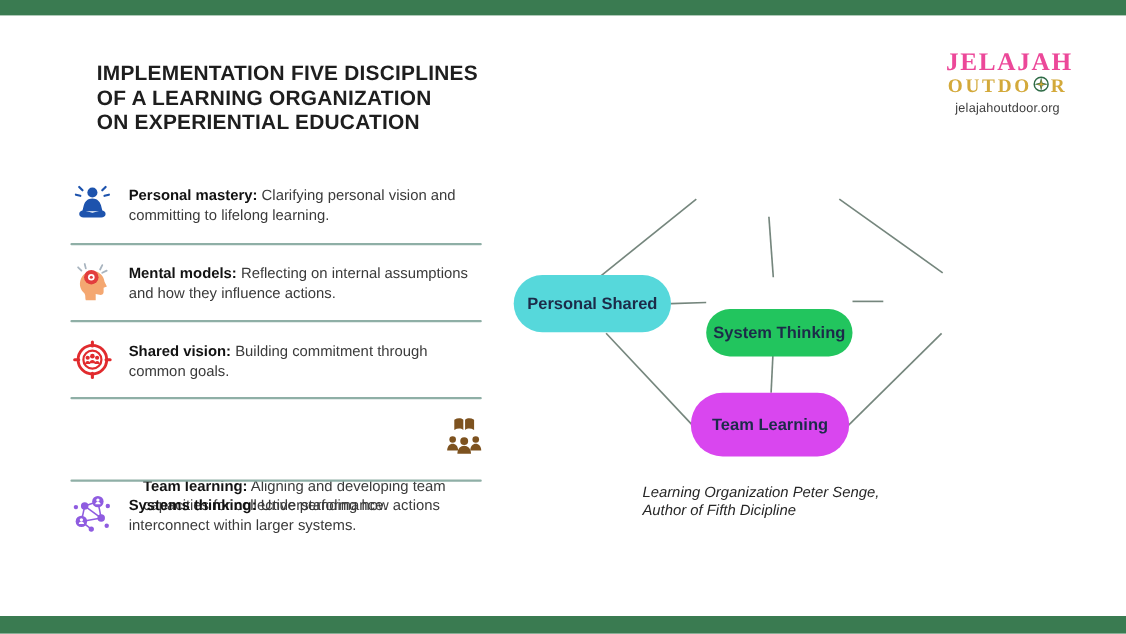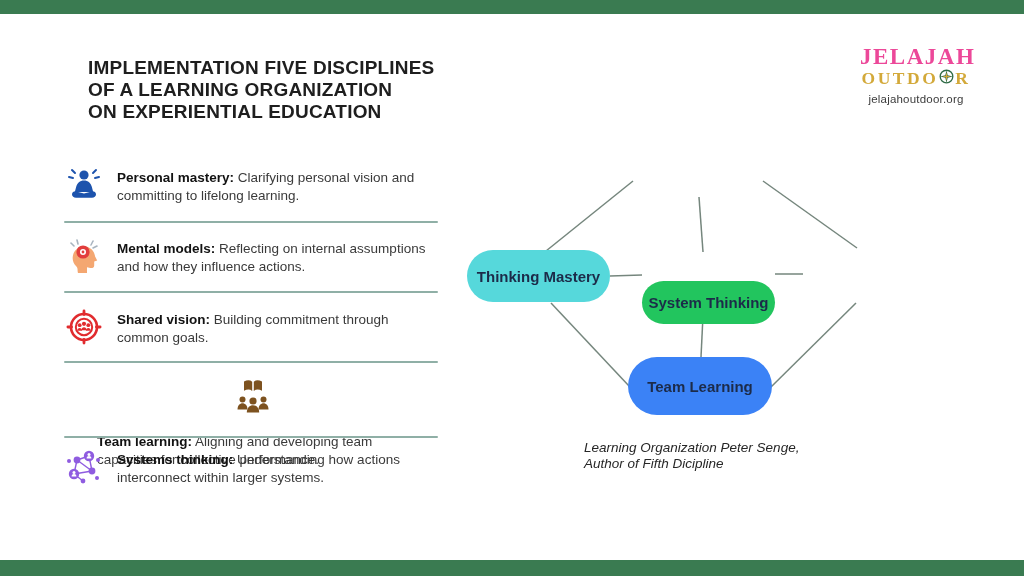--- a/index.html
+++ b/index.html
@@ -13,21 +13,21 @@
   .bar.bottom { bottom:0; height:16px; }
 
   
   .title {
     position:absolute; left:88px; top:57px; width:420px;
     font-size:19px; line-height:22px; font-weight:600; letter-spacing:.2px;
     color:#1e1e1e; white-space:pre-line;
   }
 
   .disciplines { position:absolute; left:64px; top:0; width:378px; }
-  .item { position:absolute; left:0; display:flex; gap:13px; width:378px; align-items:center; }
+  .item { position:absolute; left:0; display:flex; gap:13px; width:378px; align-items:flex-end; }
   .item-1 { top:165px; } .item-2 { top:236px; } .item-3 { top:307px; }
   .item-4 { top:377px;flex-direction:column; } .item-5 { top:447px; }
   .item .icon { flex:0 0 40px; width:40px; height:40px; }
   .item .icon svg { width:40px; height:40px; display:block; }
   .item p { font-size:13.5px; line-height:18px; color:#3a3a3a; width:312px; margin-top:3px; }
   .item p b { color:#121212; font-weight:700; }
 
   .divider { position:absolute; left:0; width:374px; height:2px; background:#8fafa6; border-radius:1px; }
   .div-1 { top:221px; } .div-2 { top:291px; } .div-3 { top:361px; } .div-4 { top:436px; }
 
@@ -214,20 +214,20 @@
       <line x1="699" y1="197" x2="703" y2="252" stroke="#75867d" stroke-width="1.5"></line>
       <line x1="704" y1="295" x2="701" y2="357" stroke="#75867d" stroke-width="1.5"></line>
       <line x1="633" y1="181" x2="546" y2="251" stroke="#75867d" stroke-width="1.5"></line>
       <line x1="763" y1="181" x2="857" y2="248" stroke="#75867d" stroke-width="1.5"></line>
       <line x1="610" y1="276" x2="642" y2="275" stroke="#75867d" stroke-width="1.5"></line>
       <line x1="775" y1="274" x2="803" y2="274" stroke="#75867d" stroke-width="1.5"></line>
       <line x1="551" y1="303" x2="629" y2="386" stroke="#75867d" stroke-width="1.5"></line>
       <line x1="856" y1="303" x2="771" y2="387" stroke="#75867d" stroke-width="1.5"></line>
     </svg>
 
-  <div class="node node-personal-mastery" style="background-color: rgb(86, 216, 219);">Thinking Mastery</div>
+  <div class="node node-personal-mastery" style="background-color: rgb(86, 216, 219);">Personal Shared</div>
   <div class="node node-system-thinking" style="background-color: #22c55e; margin-top: 29px;">System Thinking</div>
-  <div class="node node-team-learning" style="background-color: #3b82f6;">Team Learning</div>
+  <div class="node node-team-learning" style="background-color: #d946ef;">Team Learning</div>
 
   <div class="caption">Learning Organization Peter Senge,
 Author of Fifth Dicipline</div>
 
 </div>
 
 </body></html>

